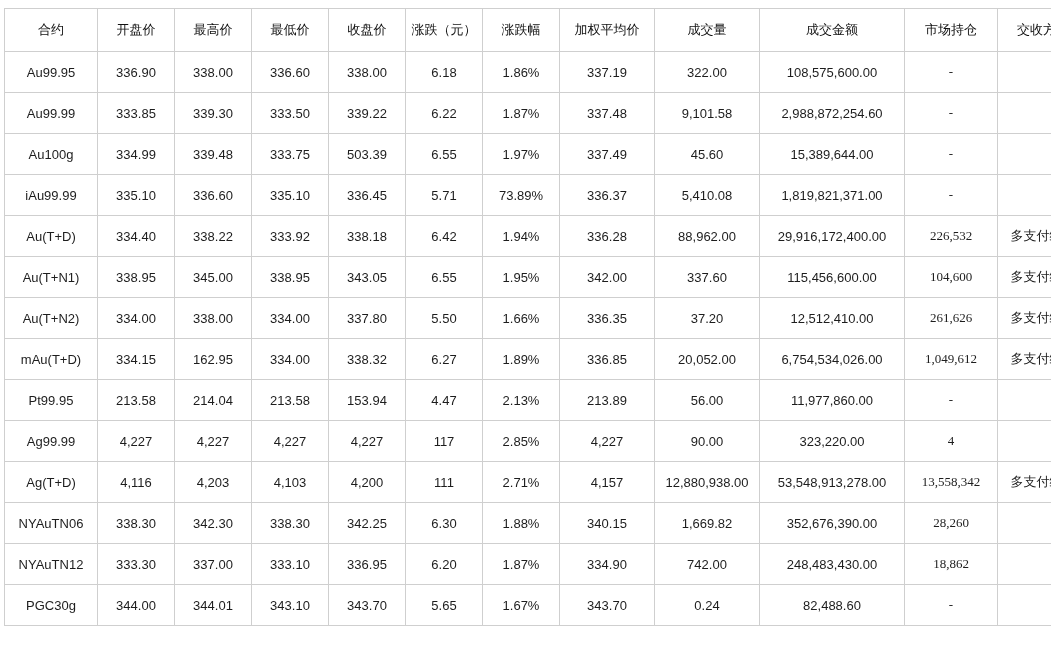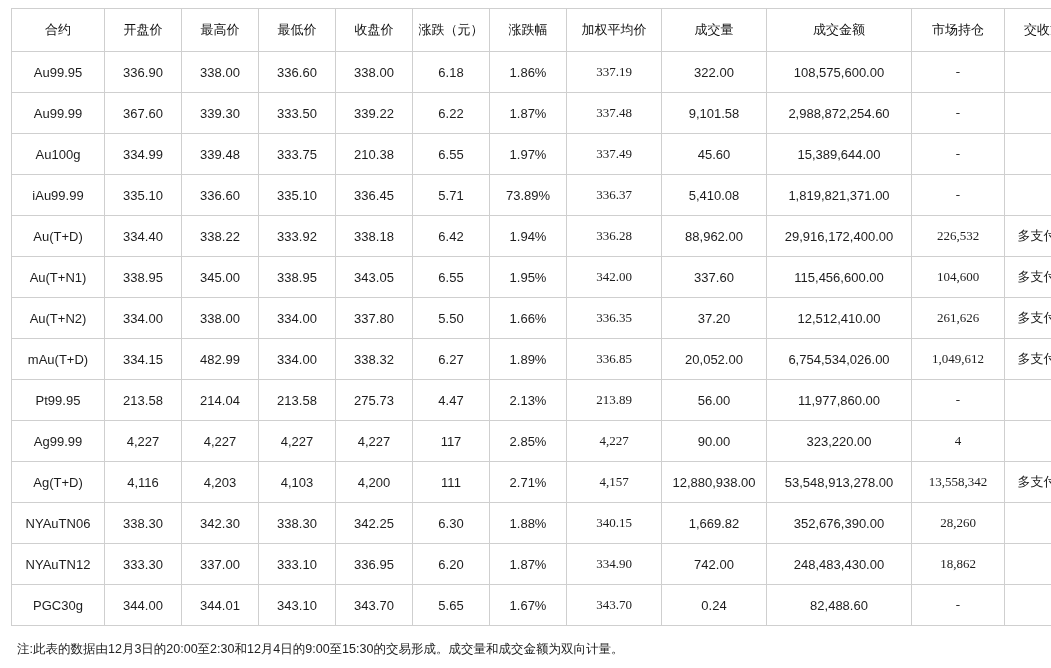--- a/index.html
+++ b/index.html
@@ -9,21 +9,21 @@
   }
   body {
     width: 1051px;
     height: 668px;
     font-family: "Liberation Sans", sans-serif;
     color: #222222;
     font-size: 13px;
     overflow: hidden;
   }
   .wrap {
-    padding: 8px 8px 0 11px;
+    padding: 8px 8px 0 4px;
     box-sizing: border-box;
     width: 1051px;
   }
   table.quote-table {
     border-collapse: collapse;
     width: 1035px;
     table-layout: fixed;
     background: #ffffff;
   }
   table.quote-table th,
@@ -40,21 +40,21 @@
     overflow: hidden;
   }
   table.quote-table thead th {
     background: #ffffff;
     font-size: 13px;
     color: #111111;
     height: 42px;
   }
   .col-contract { width: 88px; }
   .col-num      { width: 72px; }
-  .col-wavg     { width: 90px; font-family: Liberation Serif, serif; }
+  .col-wavg     { width: 90px; }
   .col-vol      { width: 100px; }
   .col-amount   { width: 140px; margin-top: 40px; }
   .col-oi       { width: 88px; font-family: Liberation Serif, serif; }
   .col-dir      { width: 86px; }
   .note {
     margin: 14px 0 0 6px;
     font-size: 12.5px;
     color: #222222;
     line-height: 1.5;
   }
@@ -91,38 +91,38 @@
           <td class="col-num">6.18</td>
           <td class="col-num">1.86%</td>
           <td class="col-wavg">337.19</td>
           <td class="col-vol">322.00</td>
           <td class="col-amount">108,575,600.00</td>
           <td class="col-oi">-</td>
           <td class="col-dir"></td>
         </tr>
         <tr>
           <td class="col-contract">Au99.99</td>
-          <td class="col-num">367.60</td>
+          <td class="col-num">333.85</td>
           <td class="col-num">339.30</td>
           <td class="col-num">333.50</td>
           <td class="col-num">339.22</td>
           <td class="col-num">6.22</td>
           <td class="col-num">1.87%</td>
           <td class="col-wavg">337.48</td>
           <td class="col-vol">9,101.58</td>
           <td class="col-amount">2,988,872,254.60</td>
           <td class="col-oi">-</td>
           <td class="col-dir"></td>
         </tr>
         <tr>
           <td class="col-contract">Au100g</td>
           <td class="col-num">334.99</td>
           <td class="col-num">339.48</td>
           <td class="col-num">333.75</td>
-          <td class="col-num">210.38</td>
+          <td class="col-num">503.39</td>
           <td class="col-num">6.55</td>
           <td class="col-num">1.97%</td>
           <td class="col-wavg">337.49</td>
           <td class="col-vol">45.60</td>
           <td class="col-amount">15,389,644.00</td>
           <td class="col-oi">-</td>
           <td class="col-dir"></td>
         </tr>
         <tr>
           <td class="col-contract">iAu99.99</td>
@@ -176,37 +176,37 @@
           <td class="col-num">1.66%</td>
           <td class="col-wavg">336.35</td>
           <td class="col-vol">37.20</td>
           <td class="col-amount">12,512,410.00</td>
           <td class="col-oi">261,626</td>
           <td class="col-dir">多支付给空</td>
         </tr>
         <tr>
           <td class="col-contract">mAu(T+D)</td>
           <td class="col-num">334.15</td>
-          <td class="col-num">482.99</td>
+          <td class="col-num">162.95</td>
           <td class="col-num">334.00</td>
           <td class="col-num">338.32</td>
           <td class="col-num">6.27</td>
           <td class="col-num">1.89%</td>
           <td class="col-wavg">336.85</td>
           <td class="col-vol">20,052.00</td>
           <td class="col-amount">6,754,534,026.00</td>
           <td class="col-oi">1,049,612</td>
           <td class="col-dir">多支付给空</td>
         </tr>
         <tr>
           <td class="col-contract">Pt99.95</td>
           <td class="col-num">213.58</td>
           <td class="col-num">214.04</td>
           <td class="col-num">213.58</td>
-          <td class="col-num">275.73</td>
+          <td class="col-num">153.94</td>
           <td class="col-num">4.47</td>
           <td class="col-num">2.13%</td>
           <td class="col-wavg">213.89</td>
           <td class="col-vol">56.00</td>
           <td class="col-amount">11,977,860.00</td>
           <td class="col-oi">-</td>
           <td class="col-dir"></td>
         </tr>
         <tr>
           <td class="col-contract">Ag99.99</td>
@@ -274,14 +274,13 @@
           <td class="col-num">1.67%</td>
           <td class="col-wavg">343.70</td>
           <td class="col-vol">0.24</td>
           <td class="col-amount">82,488.60</td>
           <td class="col-oi">-</td>
           <td class="col-dir"></td>
         </tr>
       </tbody>
   </table>
 
-  <div class="note">注:此表的数据由12月3日的20:00至2:30和12月4日的9:00至15:30的交易形成。成交量和成交金额为双向计量。</div>
 </div>
 
 </body></html>

